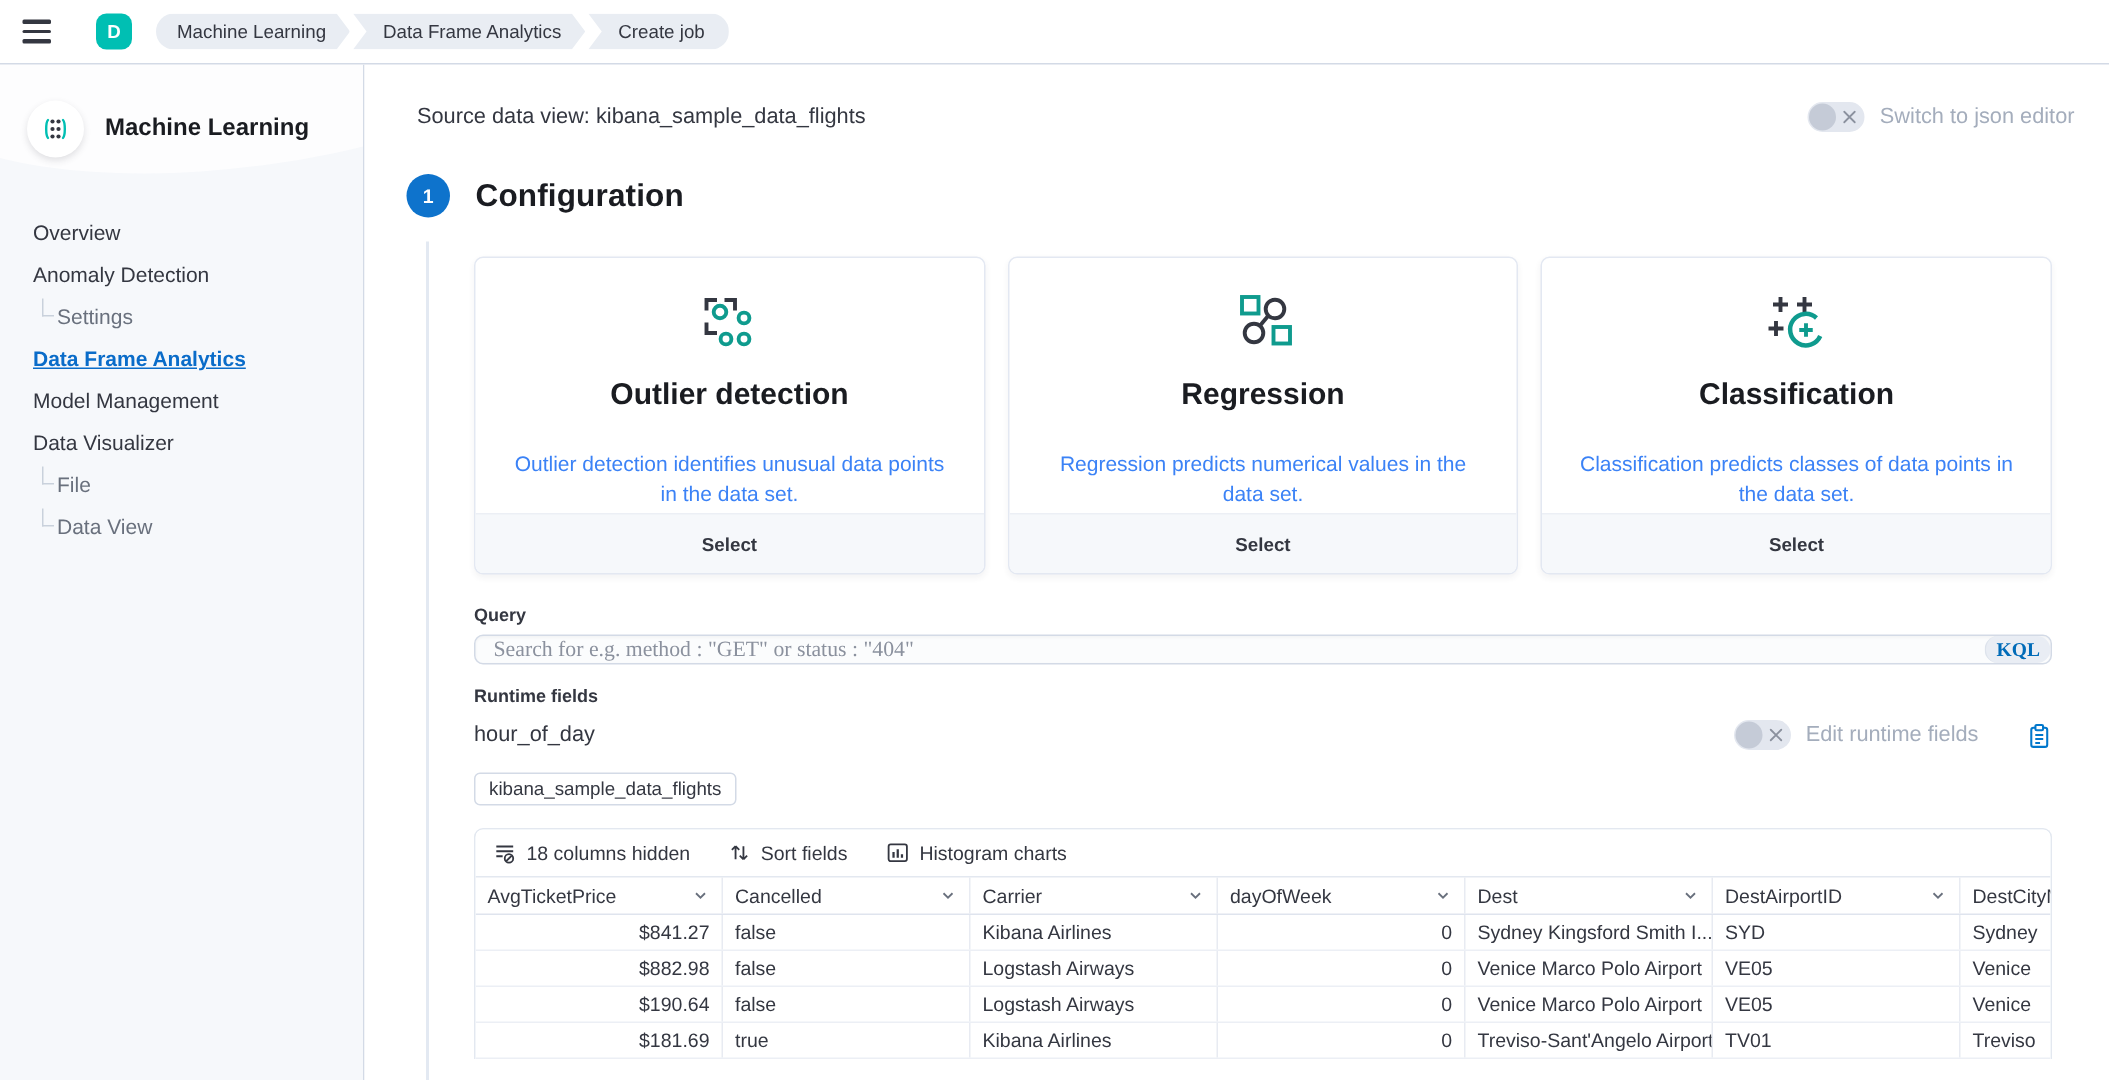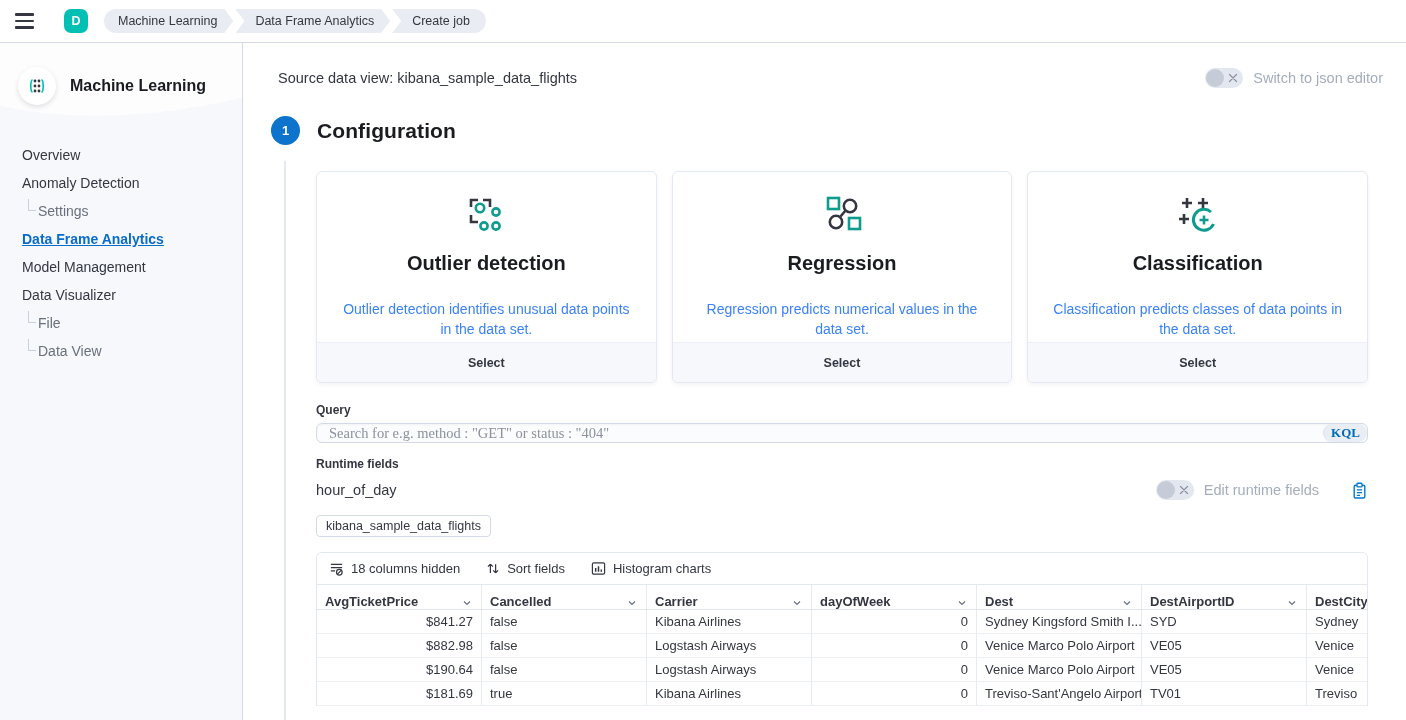--- a/index.html
+++ b/index.html
@@ -87,21 +87,21 @@
 
   
   .grid { margin-top:15px; border:1px solid #e3e8f0; border-bottom:none; border-radius:6px 6px 0 0; overflow:hidden; }
   .grid-toolbar { height:31px; display:flex; align-items:center; gap:26px; padding:0 12px; background:#fff; }
   .tool-btn { display:flex; align-items:center; gap:7px; font-size:13px; font-weight:500; color:#343741; cursor:pointer; }
   .grid-scroll { overflow:hidden; }
   .grow { display:flex; width:1160px; }
   .gcell { flex:0 0 165px; width:165px; padding:0 8px; display:flex; align-items:center;
            border-right:1px solid #e8ebf2; font-size:13px; color:#343741; white-space:nowrap; overflow:hidden; }
   .ghead-row { border-top:1px solid #e3e8f0; border-bottom:1px solid #dfe4ee; height:26px; background:#fff; }
-  .ghead { font-weight:700; justify-content:space-between; cursor:pointer;align-items:flex-end; }
+  .ghead { font-weight:400; justify-content:space-between; cursor:pointer; }
   .ghead .chev { flex:0 0 auto; margin-left:4px; }
   .grow.data { height:24px; border-bottom:1px solid #eceff5; background:#fff; }
   .gcell.right { justify-content:flex-end; }
 </style>
 </head>
 <body>
 
 <div class="page">
 
   <div class="topbar">

